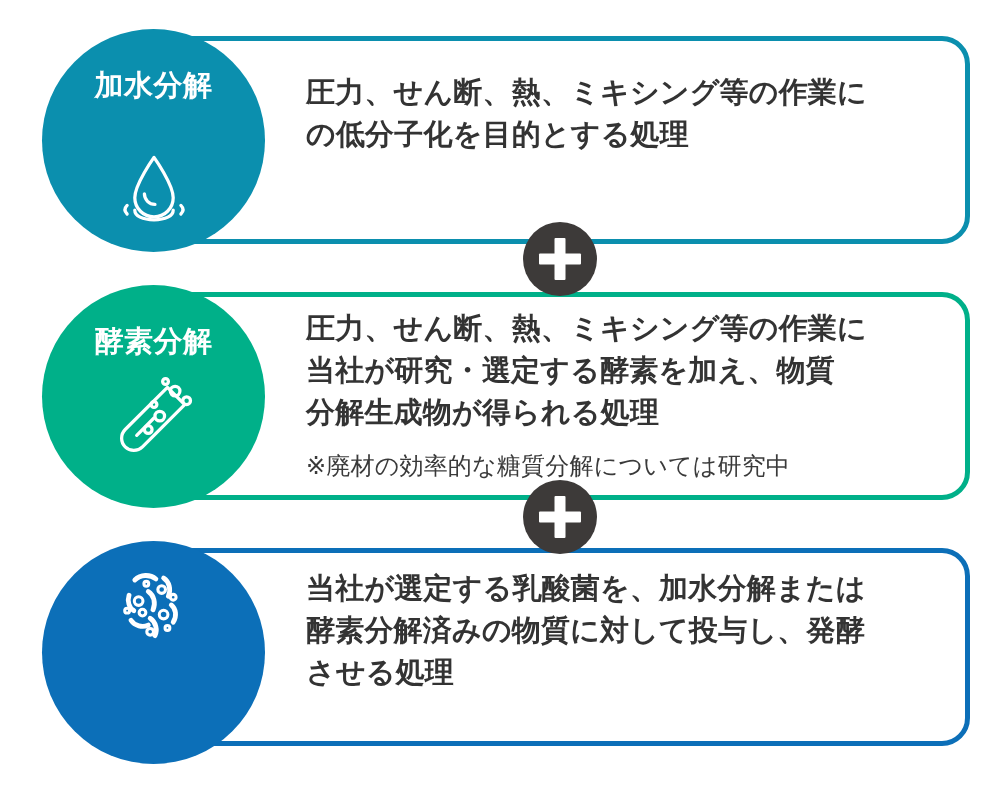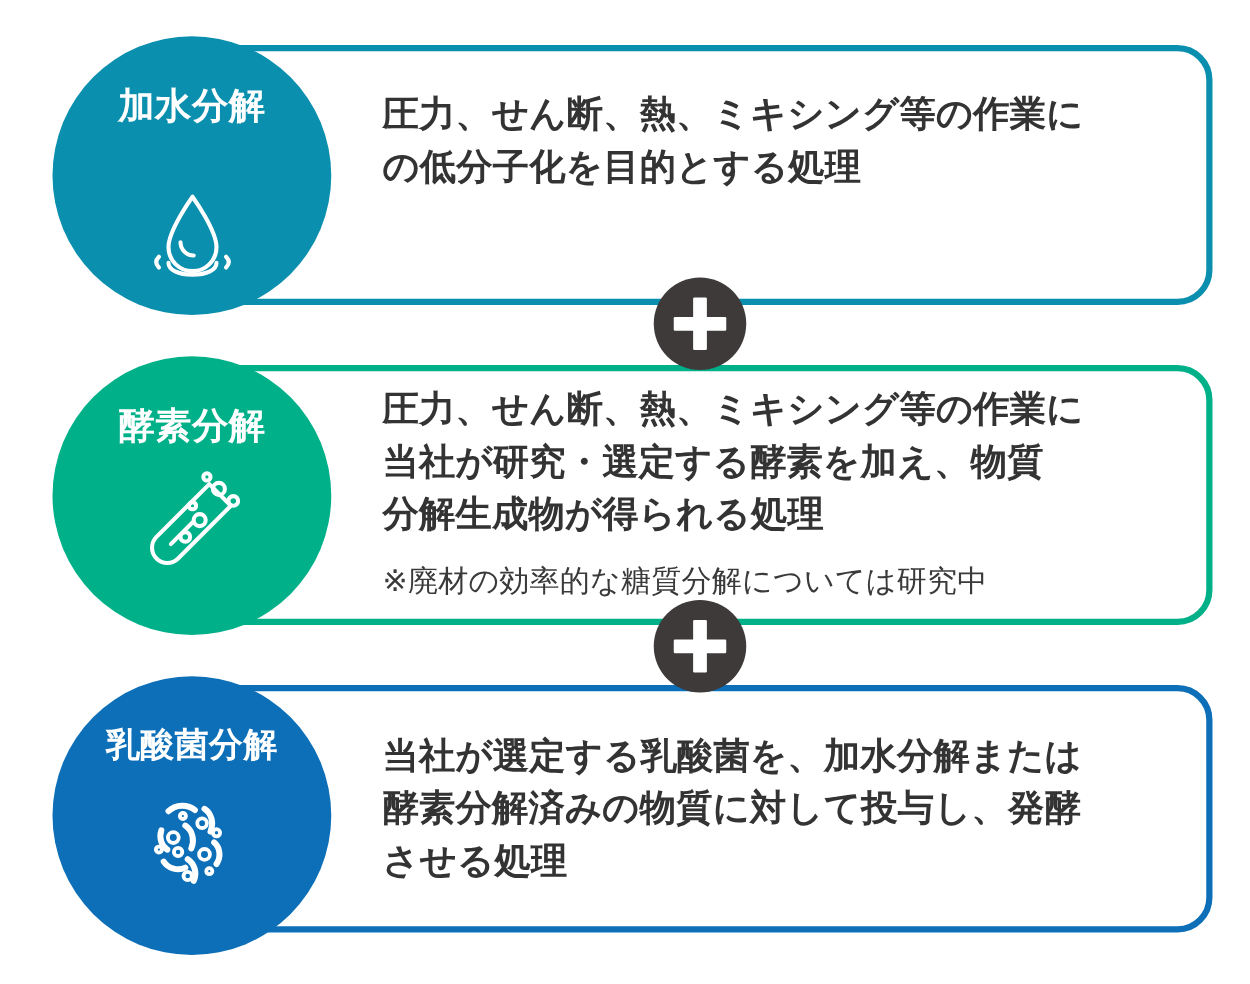--- a/index.html
+++ b/index.html
@@ -74,21 +74,21 @@
     z-index: 2;
     color: #333333;
     font-weight: 700;
     font-size: 29px;
     line-height: 1.44;
     letter-spacing: 0.2px;
     white-space: nowrap;
   }
   .body-1 { left: 306px; top: 72px; }
   .body-2 { left: 306px; top: 308px; }
-  .body-3 { left: 306px; top: 585px; }
+  .body-3 { left: 306px; top: 568px; }
   .body-text .ln { display: block; }
   .body-text .note {
     display: block;
     font-weight: 400;
     font-size: 24px;
     line-height: 1.3;
     margin-top: 17px;
     color: #3a3a3a;
   }
 
@@ -168,21 +168,20 @@
 
   <div class="panel panel-3"></div>
 
   <div class="body-text body-3">
     <span class="ln">当社が選定する乳酸菌を、加水分解または</span>
     <span class="ln">酵素分解済みの物質に対して投与し、発酵</span>
     <span class="ln">させる処理</span>
   </div>
 
   <div class="badge badge-3">
-    <span class="badge-label">乳酸菌分解</span>
     <span class="badge-icon">
       <svg viewBox="0 0 100 100" fill="none" stroke="#ffffff" stroke-width="3.2" stroke-linecap="round" stroke-linejoin="round">
         <path d="M30 26 C36 20 46 20 52 25" stroke-width="5"></path>
         <path d="M60 24 C66 28 68 36 65 43" stroke-width="5"></path>
         <path d="M24 42 C22 48 24 55 29 58" stroke-width="5"></path>
         <path d="M44 38 C50 42 52 50 49 57" stroke-width="5"></path>
         <path d="M68 52 C73 56 74 64 70 70" stroke-width="5"></path>
         <path d="M26 68 C30 74 38 76 44 73" stroke-width="5"></path>
         <path d="M46 66 C52 70 54 78 51 84" stroke-width="5"></path>
         <circle cx="34" cy="48" r="4.5"></circle>

